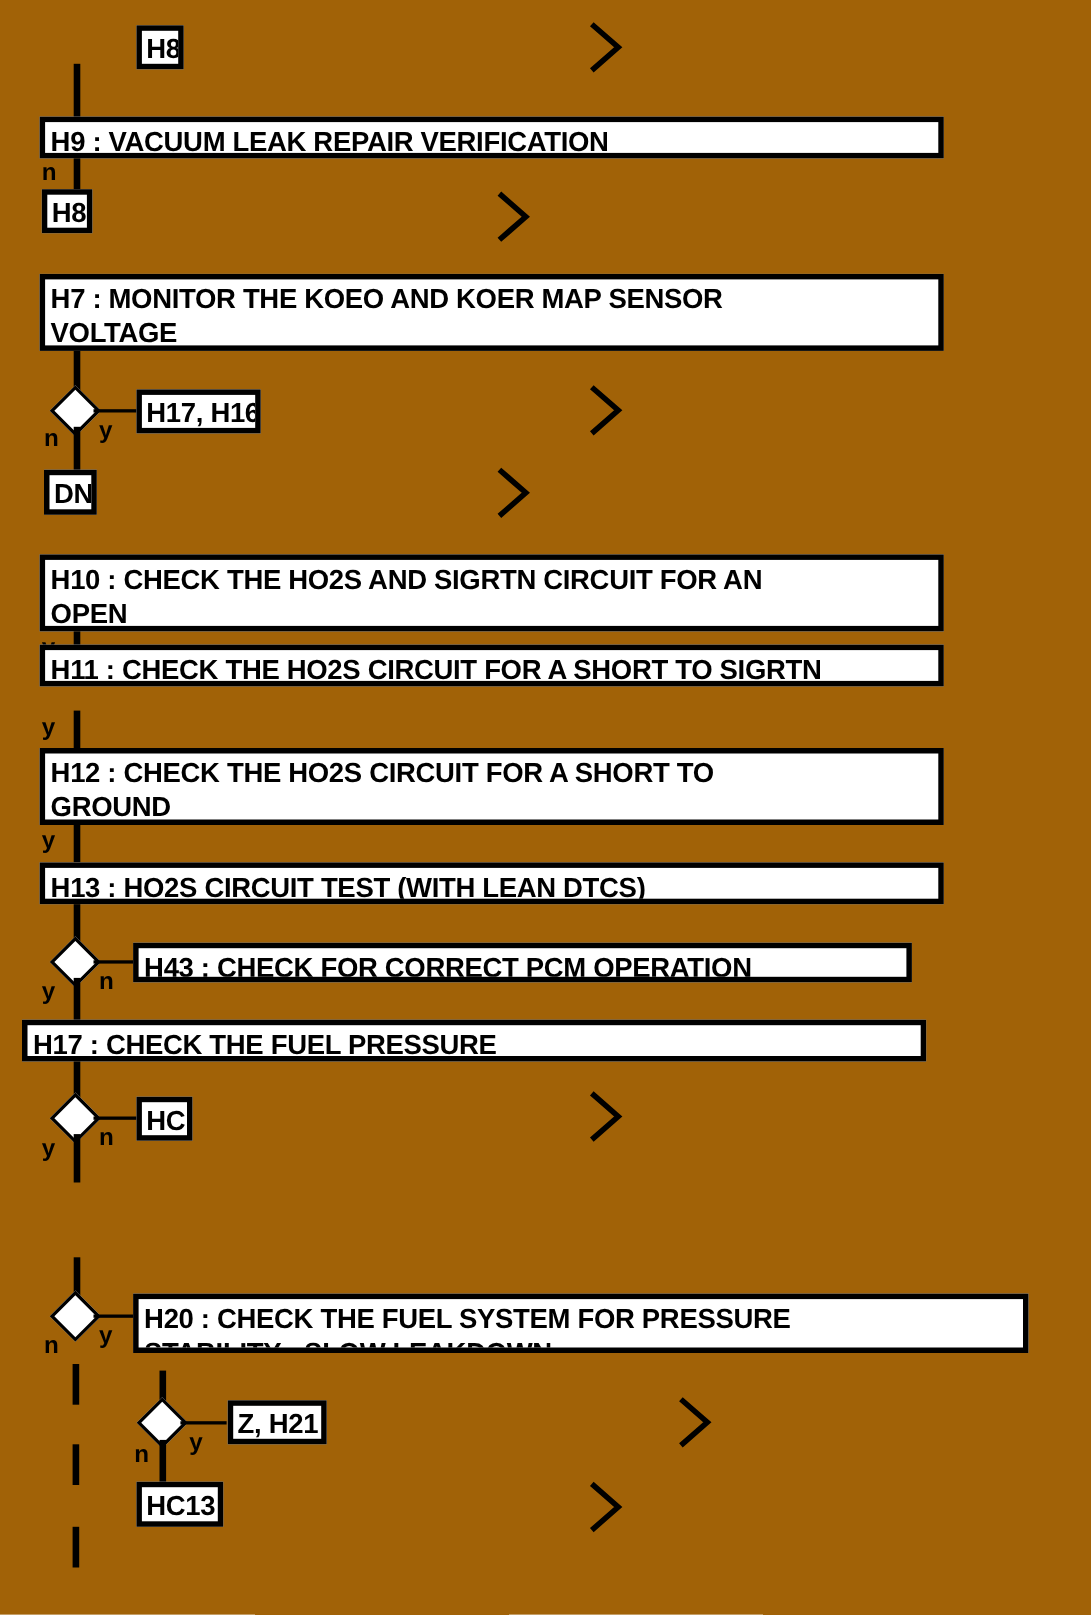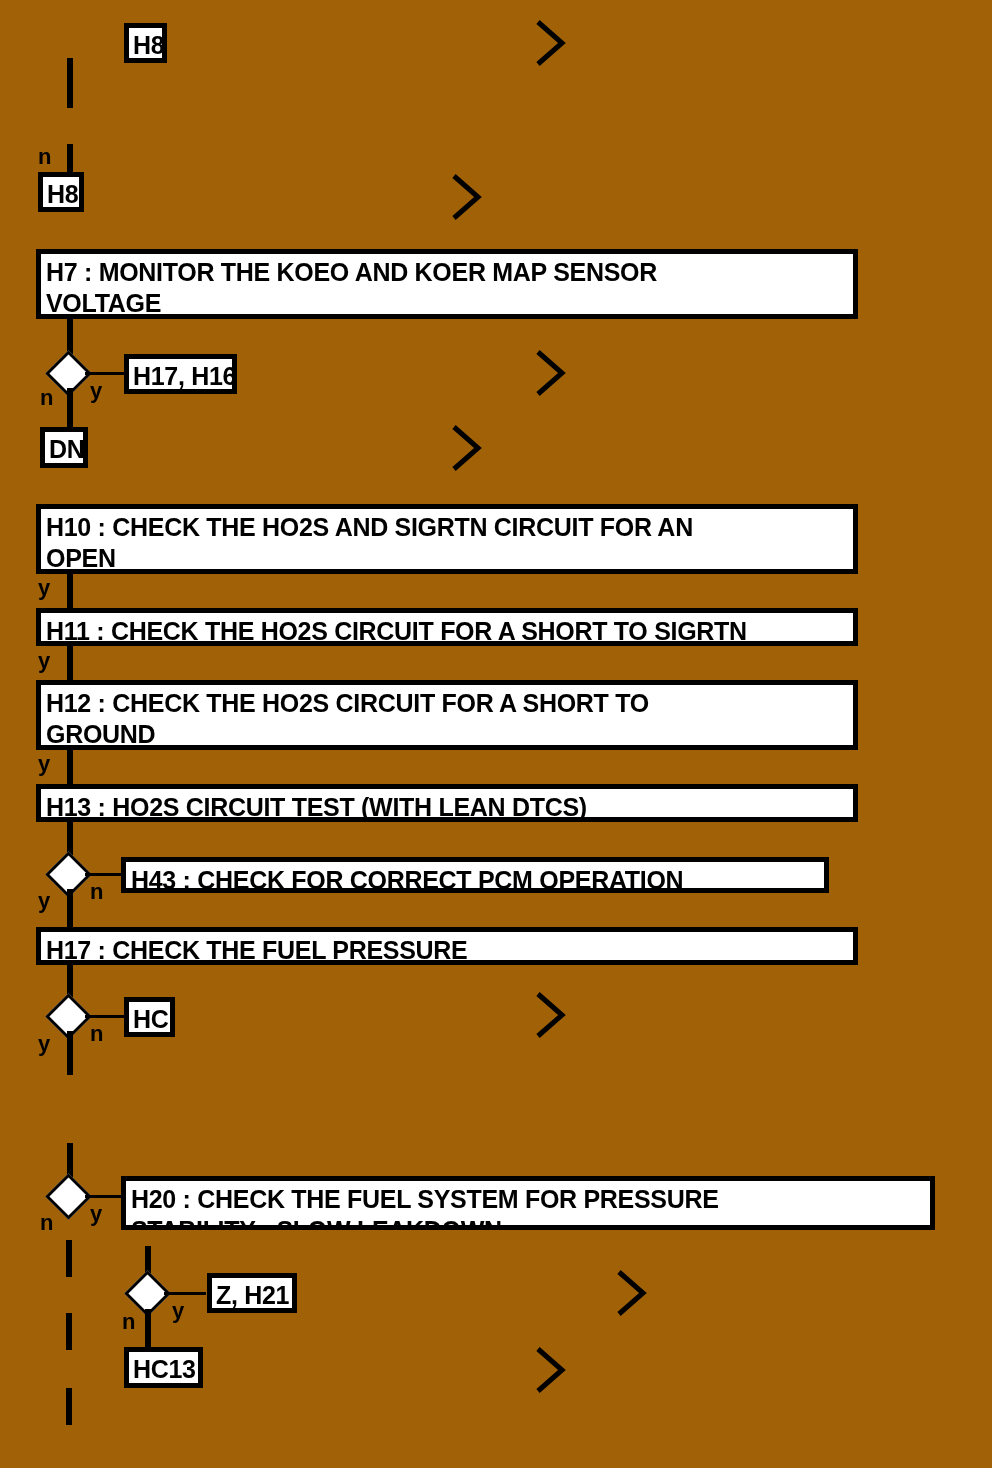--- a/index.html
+++ b/index.html
@@ -92,20 +92,21 @@
 </style>
 </head>
 <body>
 
 <div id="canvas">
 
   <div class="ref-box" style="left:124px; top:23px; width:43px; height:40px;">H8</div>
 
   <div class="vline" style="left:67px; top:58px; height:50px;"></div>
 
+  <div class="step-box" style="left:36px; top:106px; width:822px; height:38px;">H9 : VACUUM LEAK REPAIR VERIFICATION</div>
 
   <div class="branch-label" style="left:38px; top:146px;">n</div>
 
   <div class="vline" style="left:67px; top:144px; height:32px;"></div>
 
   <div class="ref-box" style="left:38px; top:172px; width:46px; height:40px;">H8</div>
 
   <div class="chevron" style="left:534px; top:18px;">
     <svg width="34" height="50" viewBox="0 0 34 50">
       <polyline points="4,4 28,25 4,46" fill="none" stroke="#000000" stroke-width="5"></polyline>
@@ -149,21 +150,21 @@
     </svg>
   </div>
 
   <div class="step-box" style="left:36px; top:504px; width:822px; height:70px;">H10 : CHECK THE HO2S AND SIGRTN CIRCUIT FOR AN
 OPEN</div>
 
   <div class="branch-label" style="left:38px; top:577px;">y</div>
 
   <div class="vline" style="left:67px; top:574px; height:34px;"></div>
 
-  <div class="step-box" style="left:36px; top:608px; width:822px; height:38px;">H11 : CHECK THE HO2S CIRCUIT FOR A SHORT TO SIGRTN</div>
+  <div class="step-box" style="left:36px; top:586px; width:822px; height:38px;">H11 : CHECK THE HO2S CIRCUIT FOR A SHORT TO SIGRTN</div>
 
   <div class="branch-label" style="left:38px; top:650px;">y</div>
 
   <div class="vline" style="left:67px; top:646px; height:34px;"></div>
 
   <div class="step-box" style="left:36px; top:680px; width:822px; height:70px;">H12 : CHECK THE HO2S CIRCUIT FOR A SHORT TO
 GROUND</div>
 
   <div class="branch-label" style="left:38px; top:753px;">y</div>
 
@@ -178,21 +179,21 @@
   <div class="hline" style="left:85px; top:873px; width:38px;"></div>
 
   <div class="branch-label" style="left:90px; top:881px;">n</div>
 
   <div class="step-box" style="left:121px; top:857px; width:708px; height:36px;">H43 : CHECK FOR CORRECT PCM OPERATION</div>
 
   <div class="branch-label" style="left:38px; top:890px;">y</div>
 
   <div class="vline" style="left:67px; top:889px; height:40px;"></div>
 
-  <div class="step-box" style="left:36px; top:927px; width:822px; height:38px;">H17 : CHECK THE FUEL PRESSURE</div>
+  <div class="step-box" style="left:20px; top:927px; width:822px; height:38px;">H17 : CHECK THE FUEL PRESSURE</div>
 
   <div class="vline" style="left:67px; top:965px; height:38px;"></div>
 
   <div class="diamond" style="left:52px; top:1000px; width:33px; height:33px;"></div>
 
   <div class="hline" style="left:85px; top:1015px; width:40px;"></div>
 
   <div class="branch-label" style="left:90px; top:1023px;">n</div>
 
   <div class="ref-box" style="left:124px; top:997px; width:51px; height:40px;">HC</div>

